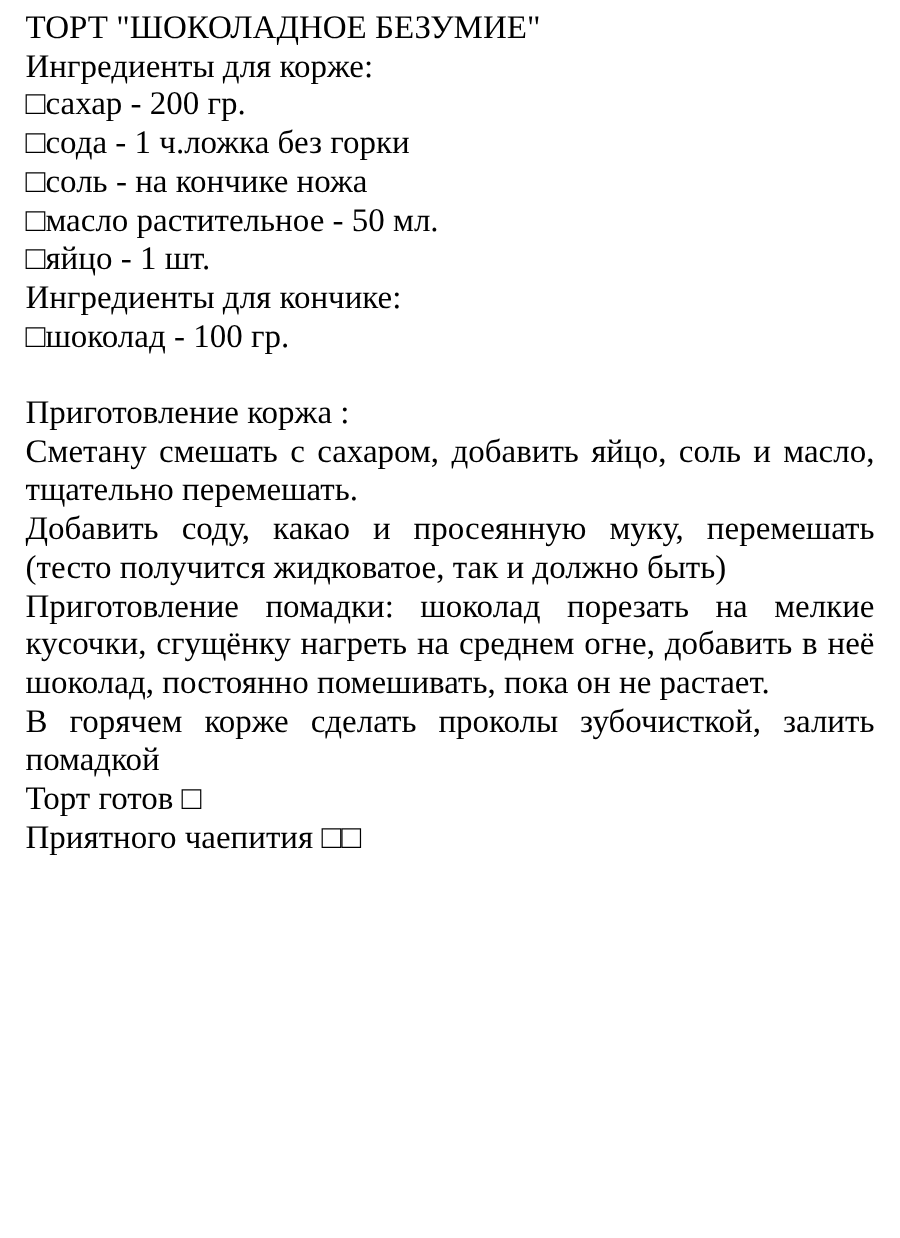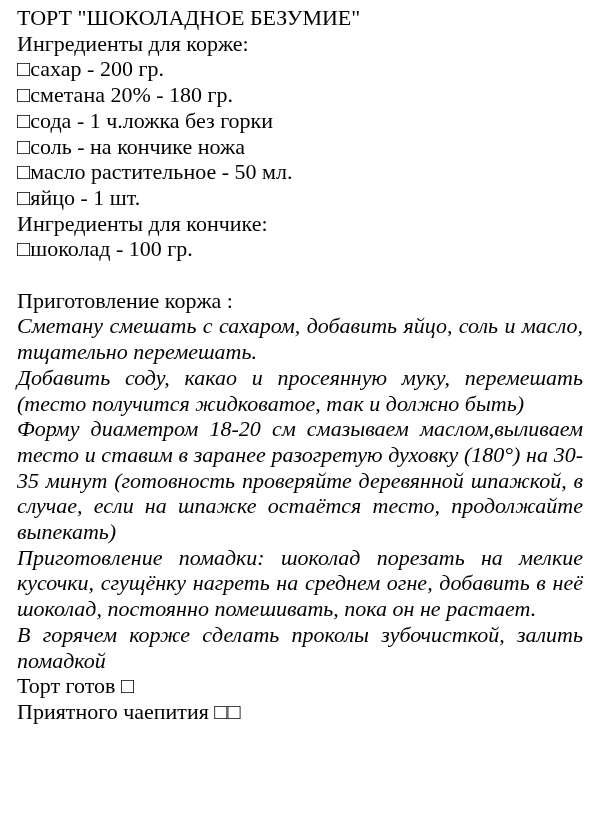--- a/index.html
+++ b/index.html
@@ -19,49 +19,46 @@
     padding: 5px 17px 0 17px;
     overflow: hidden;
   }
   .line {
     text-align: left;
     white-space: nowrap;
   }
   .para {
     margin: 0;
     text-align: justify;
-    font-style: italic;
   }
   .spacer {
     height: 25.7px;
   }
 </style>
 </head>
 <body>
 
 <div class="doc">
 
   <div class="line">ТОРТ "ШОКОЛАДНОЕ БЕЗУМИЕ"</div>
 
   <div class="line">Ингредиенты для корже:</div>
   <div class="line">□сахар - 200 гр.</div>
-  <div class="line">□сметана 20%  - 180 гр.</div>
   <div class="line">□сода - 1 ч.ложка без горки</div>
   <div class="line">□соль - на кончике ножа</div>
   <div class="line">□масло растительное - 50 мл.</div>
   <div class="line">□яйцо - 1 шт.</div>
 
   <div class="line">Ингредиенты для кончике:</div>
   <div class="line">□шоколад - 100 гр.</div>
 
   <div class="spacer"></div>
 
   <div class="line">Приготовление коржа :</div>
   <p class="para">Сметану смешать с сахаром, добавить яйцо, соль и масло, тщательно перемешать.</p>
   <p class="para">Добавить соду, какао и просеянную муку, перемешать (тесто получится жидковатое, так и должно быть)</p>
-  <p class="para">Форму диаметром 18-20 см смазываем маслом,выливаем тесто и ставим в заранее разогретую духовку (180°) на 30-35 минут (готовность проверяйте деревянной шпажкой, в случае, если на шпажке остаётся тесто, продолжайте выпекать)</p>
   <p class="para">Приготовление помадки: шоколад порезать на мелкие кусочки, сгущёнку нагреть на среднем огне, добавить в неё шоколад, постоянно помешивать, пока он не  растает.</p>
   <p class="para">В горячем корже сделать проколы зубочисткой, залить помадкой</p>
 
   <div class="line">Торт готов □</div>
   <div class="line">Приятного чаепития □□</div>
 
 </div>
 
 </body></html>

